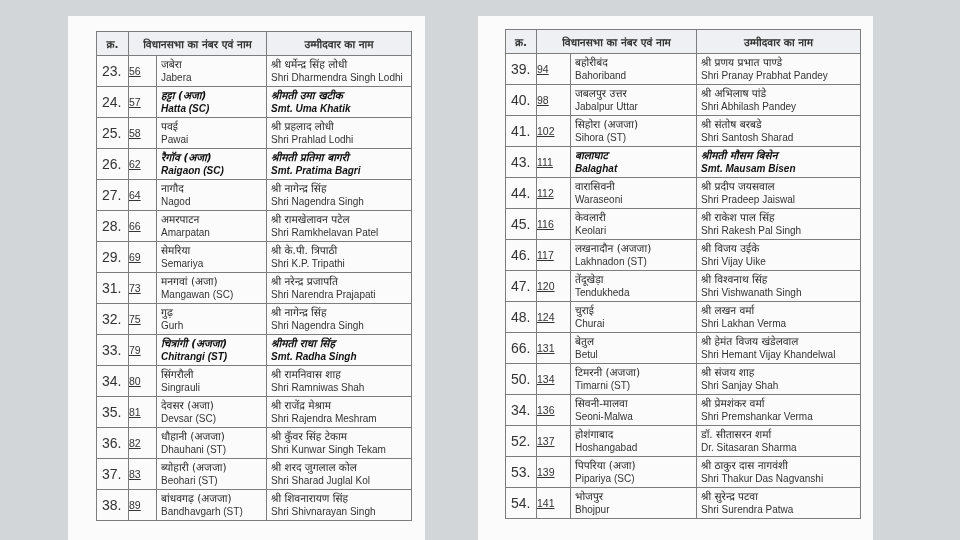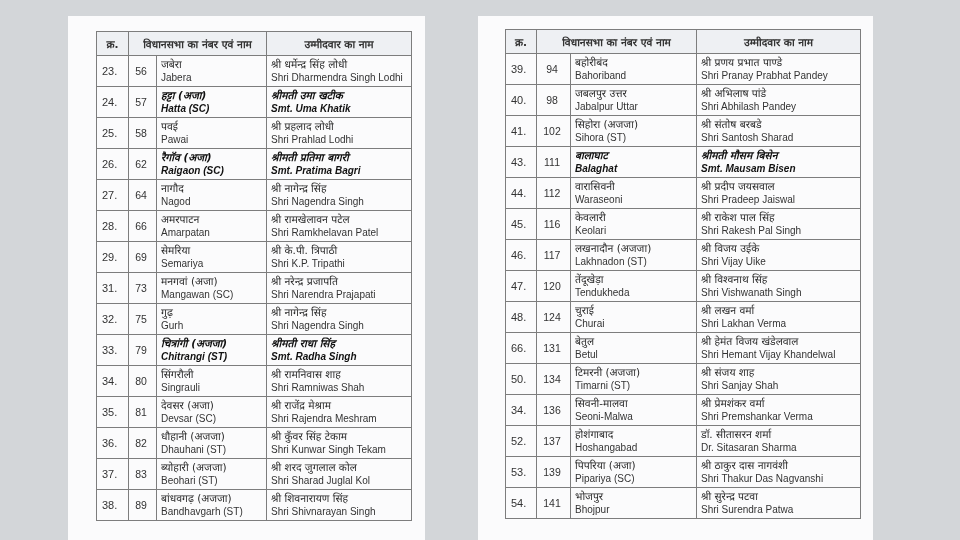--- a/index.html
+++ b/index.html
@@ -34,22 +34,22 @@
     th {
       height: 24px;
       background: #eef0f3;
       font-family: "DejaVu Sans", sans-serif;
       font-size: 10.5px;
       font-weight: bold;
       color: #333;
       text-align: center;
     }
     td { height: 31px; }
-    td.sno { font-size: 11px; padding-left: 5px; color: #333; }
-    td.acno { font-size: 10.5px; text-align: center; padding-right: 3px; border-right: 1px solid #7d7d7d; color: #333; }
+    td.sno { font-size: 14px; padding-left: 5px; color: #333; }
+    td.acno { font-size: 10.5px; text-align: left; padding-right: 3px; border-right: 1px solid #7d7d7d; color: #333; text-decoration: underline; }
     td.ac, td.cand { padding-left: 4px; line-height: 14px; }
     .hi { display: block; font-family: "DejaVu Sans", sans-serif; font-size: 10.5px; color: #2a2a2a; }
     .en { display: block; font-size: 10px; color: #333; }
     .bold .hi, .bold .en { font-weight: bold; color: #111; font-style: italic; }
     .pageno {
       position: absolute;
       bottom: 1px;
       font-size: 8px;
       color: #777;
     }

